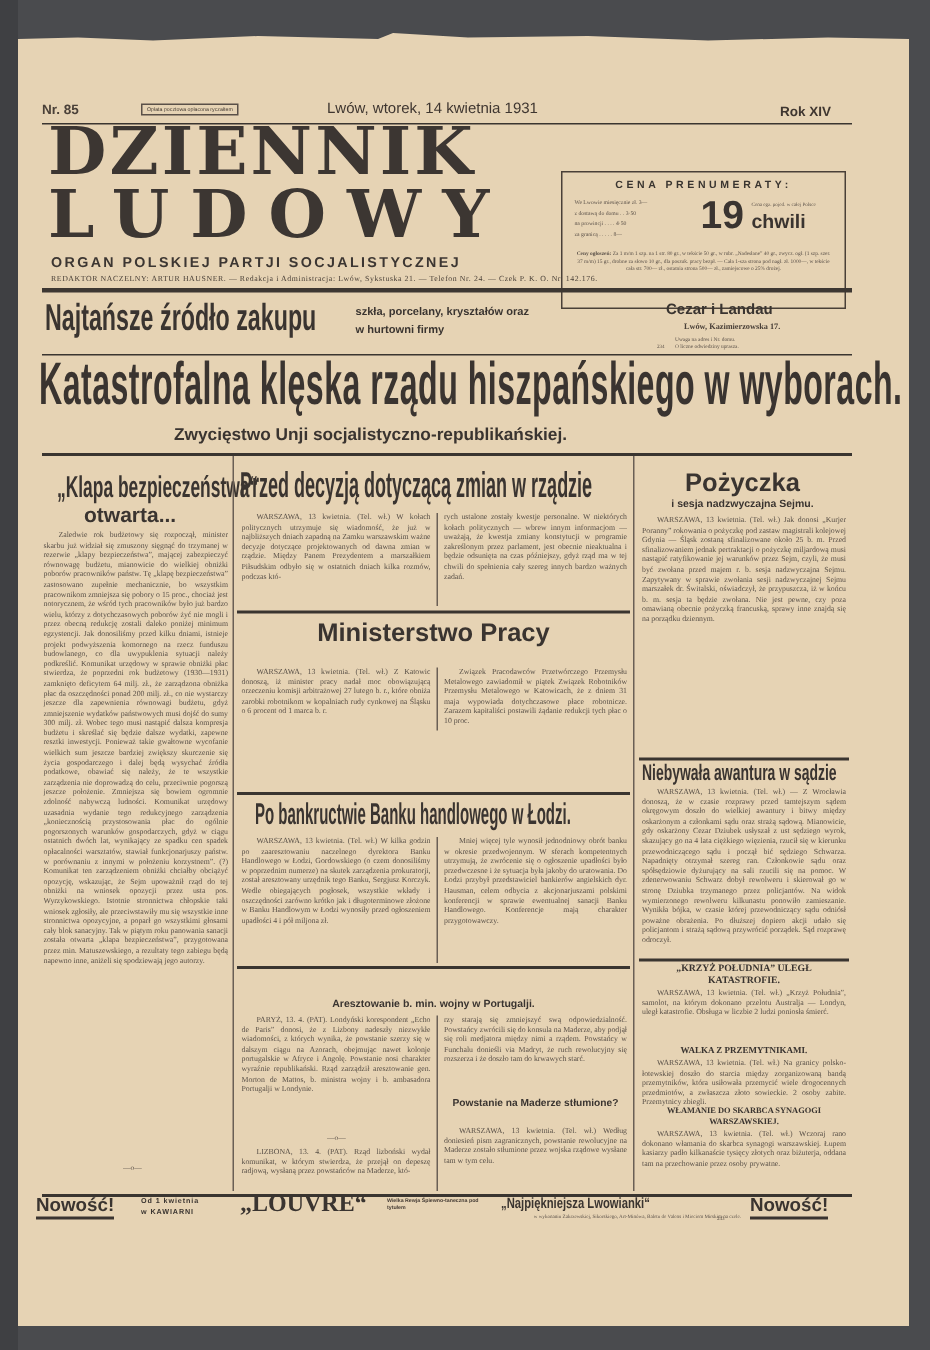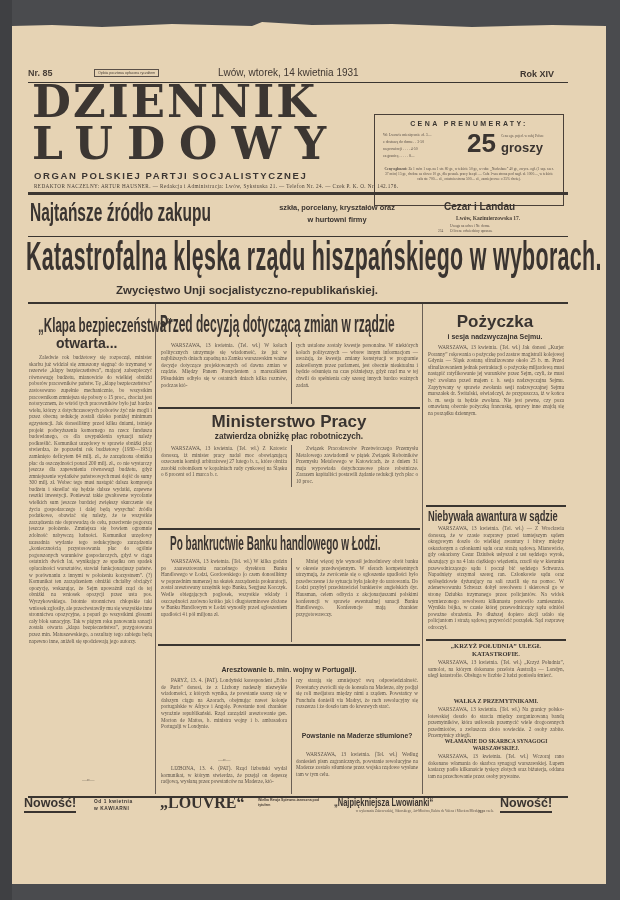--- a/index.html
+++ b/index.html
@@ -32,33 +32,33 @@
   <div class="abs sans" style="left:22px;top:148px;font-size:9.5px;font-weight:bold;letter-spacing:1.6px;color:#3c3632;text-align:right;">ORGAN POLSKIEJ PARTJI SOCJALISTYCZNEJ</div>
 
   <div class="abs" style="left:362px;top:92px;width:188px;height:90px;border:1px solid #4a4038;">
     <div class="abs sans" style="left:0;right:0;top:5px;text-align:center;font-size:7px;font-weight:bold;letter-spacing:2.4px;">CENA PRENUMERATY:</div>
     <div class="abs" style="left:8px;top:17px;width:80px;font-size:3.8px;line-height:7px;color:#5a5048;">
       <div><span>We Lwowie miesięcznie zł.</span> <span>3—</span></div>
       <div><span>z dostawą do domu</span> . . <span>3·50</span></div>
       <div><span>na prowincji</span> . . . . <span>4·50</span></div>
       <div><span>za granicą</span> . . . . . <span>8—</span></div>
     </div>
-    <div class="abs sans" style="left:92px;top:14px;font-size:26px;font-weight:bold;color:#3a3430;line-height:28px;">25</div>
+    <div class="abs sans" style="left:92px;top:14px;font-size:26px;font-weight:bold;color:#3a3430;line-height:28px;">19</div>
     <div class="abs" style="left:126px;top:19px;font-size:3.4px;color:#5a5048;width:60px;">Cena egz. pojed. w całej Polsce</div>
-    <div class="abs sans" style="left:126px;top:25px;font-size:13px;font-weight:bold;color:#3a3430;">groszy</div>
+    <div class="abs sans" style="left:126px;top:25px;font-size:13px;font-weight:bold;color:#3a3430;">chwili</div>
     <div class="abs" style="left:8px;top:52px;width:172px;font-size:3.6px;line-height:4.8px;color:#5a5048;text-align:center;">
       <b>Ceny ogłoszeń:</b> <span>Za 1 m/m 1 szp. na 1 str. 80 gr., w tekście 50 gr., w rubr. „Nadesłane” 40 gr., zwycz. ogł. (1 szp. szer. 37 m/m) 15 gr., drobne za słowo 10 gr., dla poszuk. pracy bezpł. — Cała 1-sza strona pod nagł. zł. 1000—, w tekście cała str. 700— zł., ostatnia strona 500— zł., zamiejscowe o 25% drożej.</span>
     </div>
   </div>
 
   <div class="abs" style="left:22px;top:161px;font-size:5.2px;letter-spacing:0.4px;color:#4a4038;white-space:nowrap;">REDAKTOR NACZELNY: ARTUR HAUSNER. — Redakcja i Administracja: Lwów, Sykstuska 21. — Telefon Nr. 24. — Czek P. K. O. Nr. 142.176.</div>
   <div class="rule" style="left:16px;top:170px;width:540px;height:3px;background:#3d3732;"></div>
 
   <div class="abs cond" style="left:18px;top:176px;font-size:25px;font-weight:bold;color:#3a3430;transform:scaleX(0.62);white-space:nowrap;">Najtańsze źródło zakupu</div>
-  <div class="abs sans" style="left:225px;top:180px;width:200px;text-align:center;font-size:7.4px;font-weight:bold;line-height:12px;color:#3a3430;">
+  <div class="abs sans" style="left:225px;top:180px;width:200px;text-align:left;font-size:7.4px;font-weight:bold;line-height:12px;color:#3a3430;">
     <div>szkła, porcelany, kryształów oraz</div>
     <div>w hurtowni firmy</div>
   </div>
   <div class="abs sans" style="left:432px;top:179px;font-size:10px;font-weight:bold;color:#3a3430;">Cezar i Landau</div>
   <div class="abs" style="left:444px;top:193px;font-size:5.5px;font-weight:bold;color:#4a4038;">Lwów, Kazimierzowska 17.</div>
   <div class="abs" style="left:438px;top:202px;font-size:3.6px;line-height:4.6px;color:#5a5048;">
     <div>Uwaga na adres i Nr. domu.</div>
     <div>O liczne odwiedziny uprasza.</div>
   </div>
   <div class="abs" style="left:426px;top:207px;font-size:3.4px;color:#5a5048;">234</div>
@@ -74,21 +74,20 @@
   <div class="abs" style="left:70px;top:755px;font-size:5px;color:#5a5048;">—o—</div>
   <div class="vrule" style="left:143px;top:282px;height:490px;"></div>
 
   <div class="abs cond" style="left:148px;top:288px;font-size:24px;font-weight:bold;color:#3a3430;transform:scaleX(0.5);white-space:nowrap;">Przed decyzją dotyczącą zmian w rządzie</div>
   <div class="abs txt" style="left:149px;top:320px;width:126px;height:62px;overflow:hidden;text-indent:10px;">WARSZAWA, 13 kwietnia. (Tel. wł.) W kołach politycznych utrzymuje się wiadomość, że już w najbliższych dniach zapadną na Zamku warszawskim ważne decyzje dotyczące projektowanych od dawna zmian w rządzie. Między Panem Prezydentem a marszałkiem Piłsudskim odbyło się w ostatnich dniach kilka rozmów, podczas któ-</div>
   <div class="vrule" style="left:279px;top:320px;height:62px;"></div>
   <div class="abs txt" style="left:284px;top:320px;width:122px;height:62px;overflow:hidden;">rych ustalone zostały kwestje personalne. W niektórych kołach politycznych — wbrew innym informacjom — uważają, że kwestja zmiany konstytucji w programie zakreślonym przez parlament, jest obecnie nieaktualna i będzie odsunięta na czas późniejszy, gdyż rząd ma w tej chwili do spełnienia cały szereg innych bardzo ważnych zadań.</div>
   <div class="rule" style="left:146px;top:385px;width:262px;height:1.5px;"></div>
 
   <div class="abs sans" style="left:146px;top:390px;width:262px;text-align:center;font-size:17px;font-weight:bold;color:#3a3430;">Ministerstwo Pracy</div>
-  <div class="abs sans" style="left:146px;top:410px;width:262px;text-align:center;font-size:8.2px;font-weight:bold;color:#3a3430;">zatwierdza obniżkę płac robotniczych.</div>
   <div class="abs txt" style="left:149px;top:423px;width:126px;height:42px;overflow:hidden;text-indent:10px;">WARSZAWA, 13 kwietnia. (Tel. wł.) Z Katowic donoszą, iż minister pracy nadał moc obowiązującą orzeczeniu komisji arbitrażowej 27 lutego b. r., które obniża zarobki robotnikom w kopalniach rudy cynkowej na Śląsku o 6 procent od 1 marca b. r.</div>
   <div class="vrule" style="left:279px;top:423px;height:42px;"></div>
   <div class="abs txt" style="left:284px;top:423px;width:122px;height:42px;overflow:hidden;text-indent:10px;">Związek Pracodawców Przetwórczego Przemysłu Metalowego zawiadomił w piątek Związek Robotników Przemysłu Metalowego w Katowicach, że z dniem 31 maja wypowiada dotychczasowe płace robotnicze. Zarazem kapitaliści postawili żądanie redukcji tych płac o 10 proc.</div>
   <div class="rule" style="left:146px;top:506px;width:262px;height:1.5px;"></div>
 
   <div class="abs cond" style="left:158px;top:510px;font-size:20px;font-weight:bold;color:#3a3430;transform:scaleX(0.5);white-space:nowrap;">Po bankructwie Banku handlowego w Łodzi.</div>
   <div class="abs txt" style="left:149px;top:536px;width:126px;height:84px;overflow:hidden;text-indent:10px;">WARSZAWA, 13 kwietnia. (Tel. wł.) W kilka godzin po zaaresztowaniu naczelnego dyrektora Banku Handlowego w Łodzi, Gordowskiego (o czem donosiliśmy w poprzednim numerze) na skutek zarządzenia prokuratorji, został aresztowany urzędnik tego Banku, Sergjusz Korczyk. Wedle obiegających pogłosek, wszystkie wkłady i oszczędności zarówno krótko jak i długoterminowe złożone w Banku Handlowym w Łodzi wynosiły przed ogłoszeniem upadłości 4 i pół miljona zł.</div>
   <div class="vrule" style="left:279px;top:536px;height:84px;"></div>
   <div class="abs txt" style="left:284px;top:536px;width:122px;height:84px;overflow:hidden;text-indent:10px;">Mniej więcej tyle wynosił jednodniowy obrót banku w okresie przedwojennym. W sferach kompetentnych utrzymują, że zwrócenie się o ogłoszenie upadłości było przedwczesne i że sytuacja była jakoby do uratowania. Do Łodzi przybył przedstawiciel bankierów angielskich dyr. Hausman, celem odbycia z akcjonarjuszami polskimi konferencji w sprawie ewentualnej sanacji Banku Handlowego. Konferencje mają charakter przygotowawczy.</div>
   <div class="rule" style="left:146px;top:622px;width:262px;height:1.5px;"></div>

